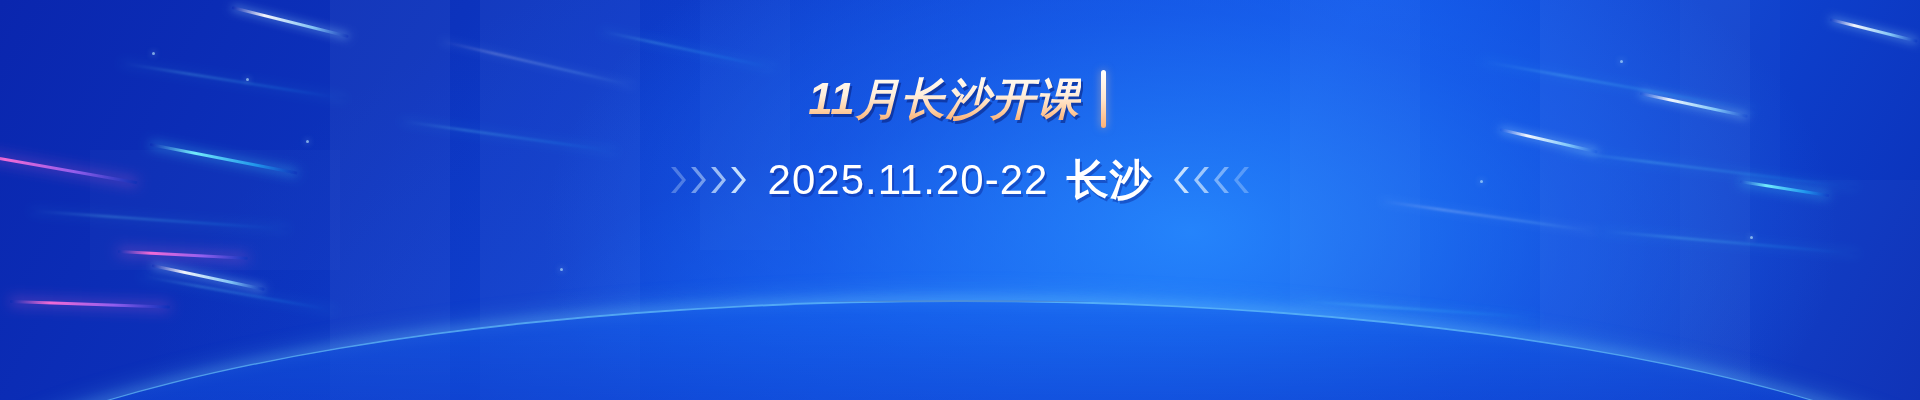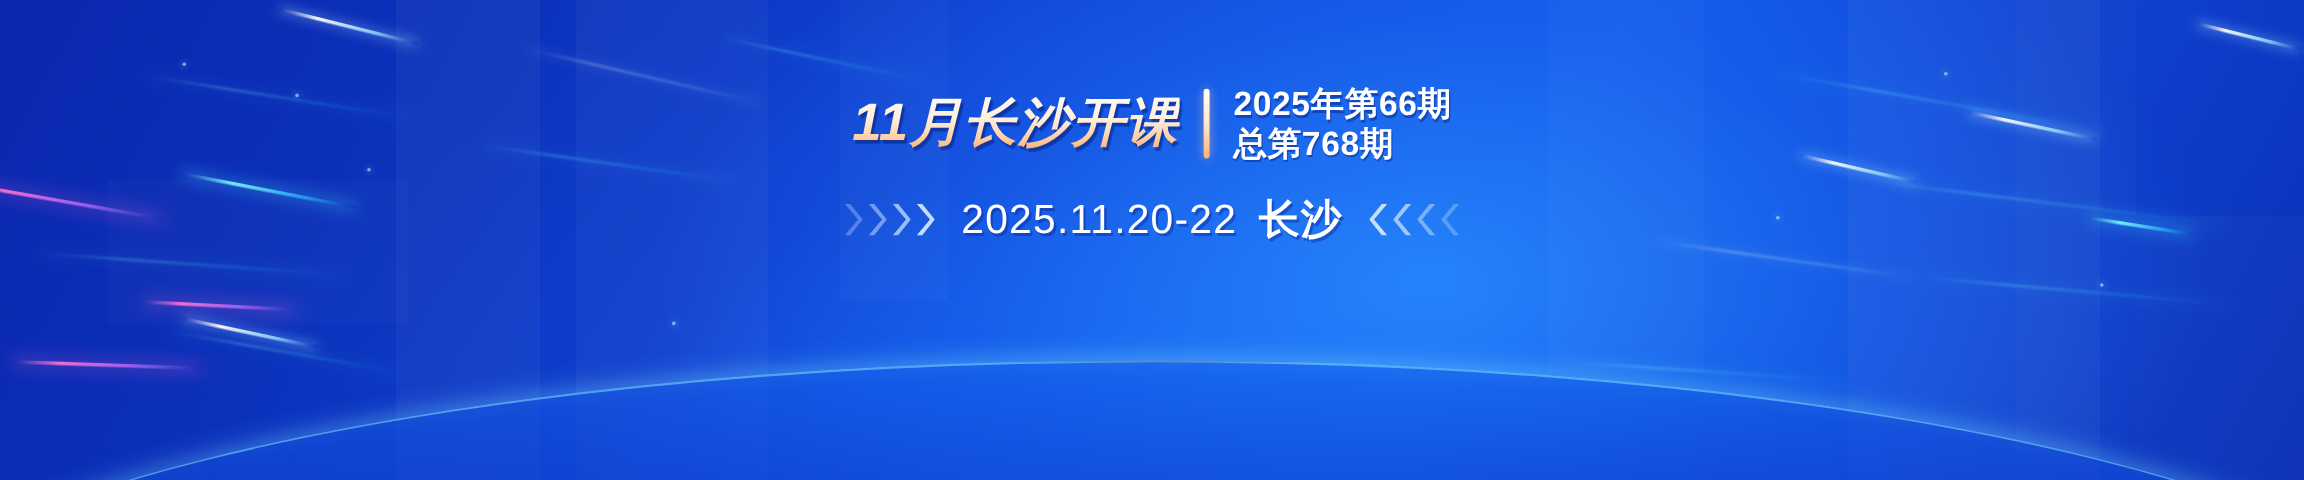--- a/index.html
+++ b/index.html
@@ -159,21 +159,21 @@
     display:block;
   }
   .chev svg{ display:block; }
   .chev path{ fill:#cfe6ff; }
   .chev.c1{ opacity:.32; }
   .chev.c2{ opacity:.50; }
   .chev.c3{ opacity:.72; }
   .chev.c4{ opacity:.95; }
 
   .datetext{
-    font-size:34px;
+    font-size:42px;
     color:#ffffff;
     letter-spacing:1px;
     white-space:nowrap;
     text-shadow:2px 3px 0 rgba(10,40,150,.45);
   }
   .datetext .city{ margin-left:18px; font-weight:bold; }
 </style>
 </head>
 <body>
 
@@ -228,24 +228,20 @@
   <div class="arc-glow"></div>
   <div class="arc"></div>
 
   <div class="content">
 
     <div class="row-kicker">
       <div class="kicker">11月长沙开课</div>
 
       <div class="divider"></div>
 
-      <div class="issue">
-        <span>2025年第66期</span>
-        <span>总第768期</span>
-      </div>
     </div>
 
 
     <div class="row-date">
 
       <div class="chevrons">
         <span class="chev c1">
           <svg width="17" height="30" viewBox="0 0 17 30">
               <path d="M2 2 L13 15 L2 28 L6.5 28 L17 15 L6.5 2 Z"></path>
             </svg>

